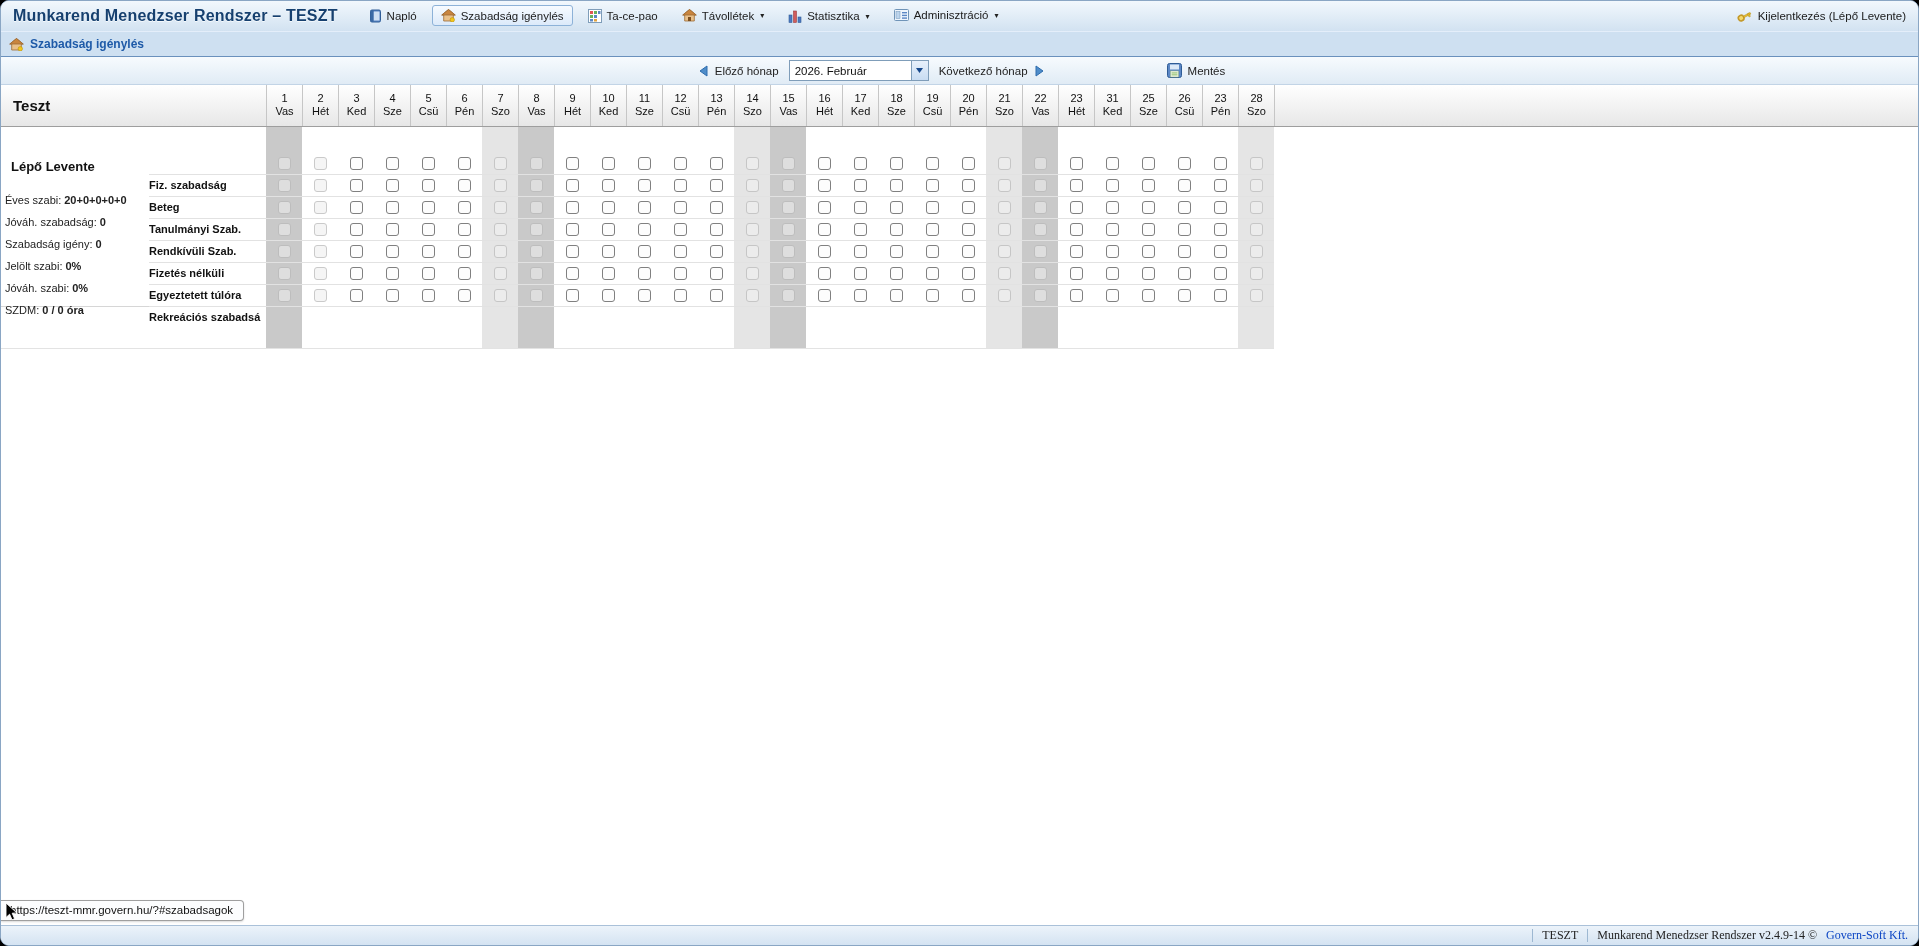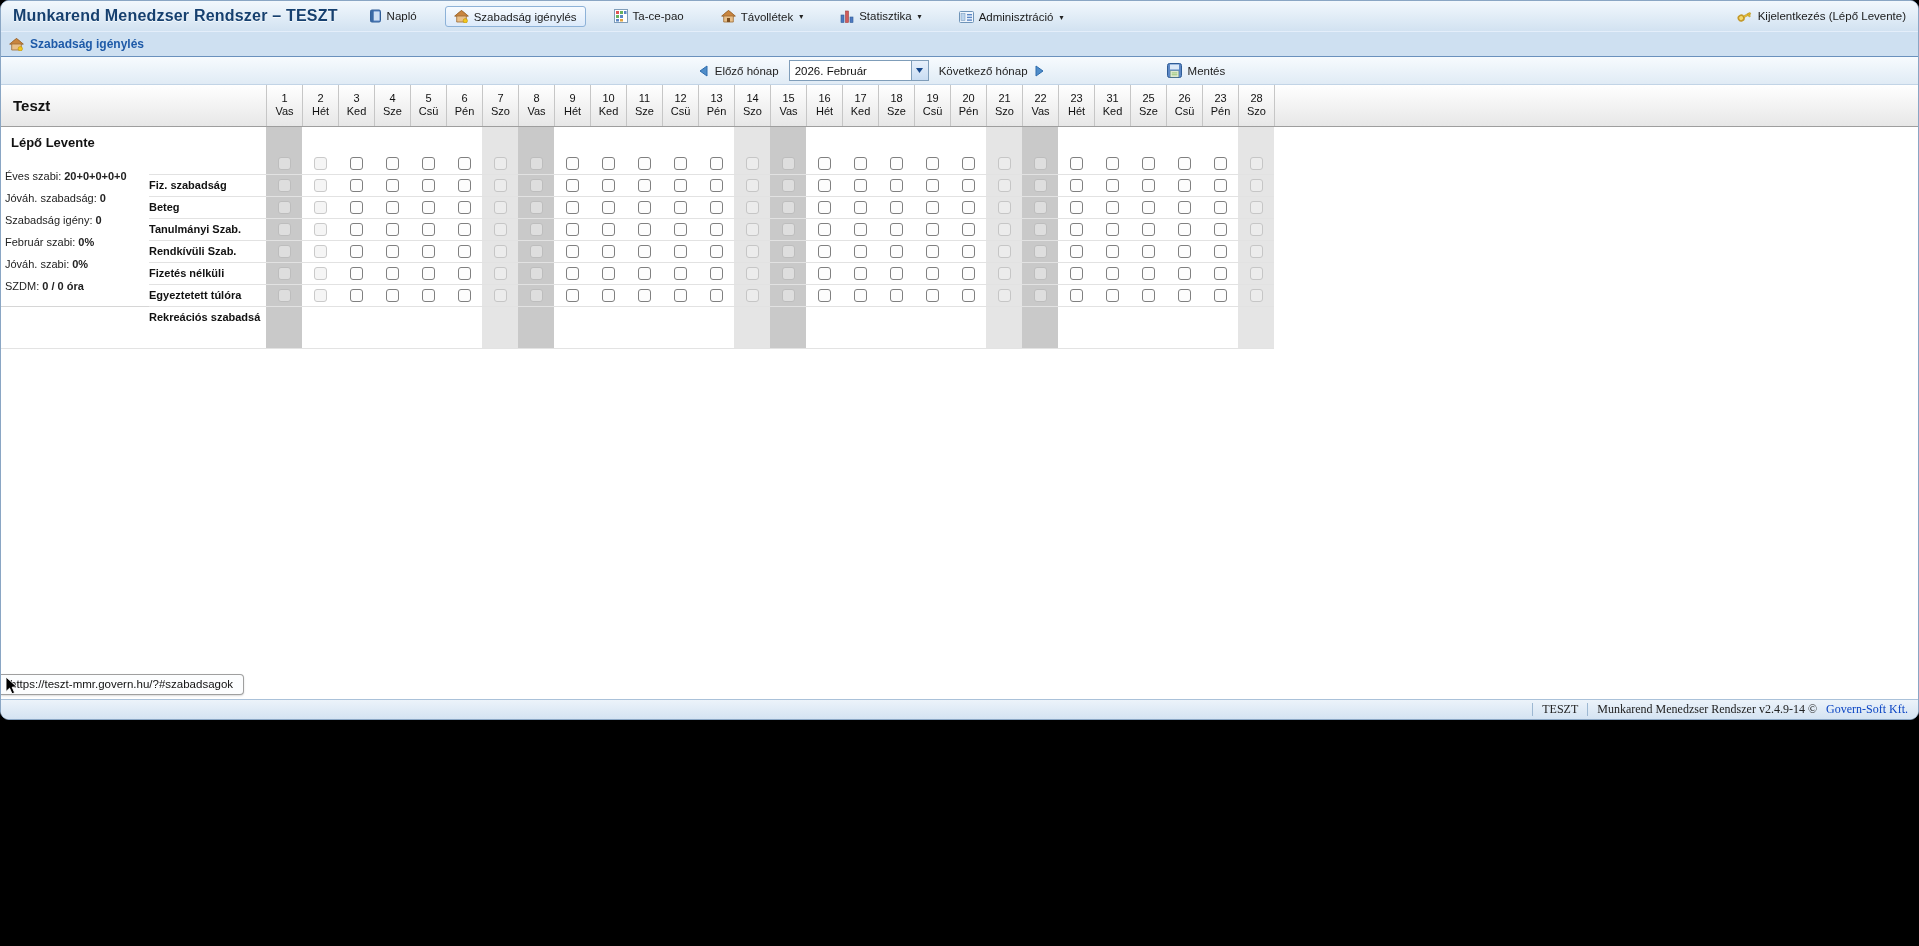--- a/index.html
+++ b/index.html
@@ -1,26 +1,26 @@
 <!DOCTYPE html>
 <html><head>
 <meta charset="utf-8">
 <style>
   * { margin:0; padding:0; box-sizing:border-box; }
   body { background:#000; font-family:"Liberation Sans", sans-serif; }
-  .window { position:relative; width:1919px; height:720px; background:#fff;
+  .window { position:relative; width:1919px; height:946px; background:#fff;
             border:1px solid #8aa6c4; border-radius:9px; overflow:hidden;
             display:flex; flex-direction:column; }
 
   
   .topbar { height:30px; flex:0 0 30px; background:linear-gradient(#f2f8fd,#d2e2f1);
             display:flex; align-items:center; padding:0 12px; }
   .app-title { font-size:16px; font-weight:bold; color:#16406f; letter-spacing:.2px;
                text-shadow:0 1px 0 rgba(255,255,255,.7); margin-right:22px; white-space:nowrap; }
-  .nav { display:flex; align-items:flex-end; gap:19px; }
+  .nav { display:flex; align-items:flex-start; gap:6px; }
   .nav-item { display:flex; align-items:center; gap:5px; padding:3px 8px; border:1px solid transparent;
               border-radius:3px; font-size:11.5px; color:#1b1b1b; cursor:default; white-space:nowrap; }
   .nav-item.selected { background:linear-gradient(#f7fbff,#dceafa); border-color:#8db2d8; }
   .nav-caret { font-size:8px; color:#222; margin-left:1px; }
   .logout { margin-left:auto; display:flex; align-items:center; gap:5px; font-size:11.5px; color:#1b1b1b; white-space:nowrap; }
   .icon { display:inline-flex; align-items:center; justify-content:center; }
 
   
   .breadcrumb { height:26px; flex:0 0 26px; background:#cee0f1; border-top:1px solid #e4eefa;
                 border-bottom:1px solid #6a91bd; display:flex; align-items:center; gap:6px; padding:0 8px; }
@@ -49,21 +49,21 @@
   .hdr-filler { flex:1; border-left:1px solid #c6c6c6; }
 
   .emp-block { position:relative; width:1273px; height:180px; border-bottom:1px solid #d6d6d6; }
   .emp-block2 { position:relative; width:1273px; height:42px; border-bottom:1px solid #e3e3e3; }
   .stripes { position:absolute; left:265px; top:0; bottom:0; width:1008px; }
   .stripe { position:absolute; top:0; bottom:0; width:36px; }
   .stripe.vas { background:#c9c9c9; }
   .stripe.szo { background:#e5e5e5; }
 
   .emp-info { position:absolute; left:0; top:0; width:148px; height:100%; }
-  .emp-name { padding:8px 0 0 10px; font-size:13px; font-weight:bold; color:#111; white-space:nowrap; }
+  .emp-name { padding:8px 0 0 10px; font-size:13px; font-weight:bold; color:#111; white-space:nowrap;margin-top:24px; }
   .emp-stats { margin-top:15px; padding-left:4px; font-size:11px; color:#222; }
   .stat { height:22px; line-height:22px; white-space:nowrap; }
   .stat b { margin-left:3px; }
 
   .rows { position:absolute; left:148px; top:26px; width:1125px; }
   .grid-row { display:flex; align-items:center; height:22px; border-bottom:1px solid #e2e2e2; }
   .type-label { width:117px; flex:0 0 117px; font-size:11px; font-weight:bold; color:#111;
                 white-space:nowrap; overflow:hidden;margin-top:43px; }
   .cb-cell { width:36px; flex:0 0 36px; display:flex; justify-content:center; }
   .cb { width:13px; height:13px; border-radius:3px; background:#fdfdfd; border:1px solid #808080; }
@@ -363,21 +363,21 @@
           <div class="stripe szo" style="left: 720px;"></div>
           <div class="stripe vas" style="left: 756px;"></div>
           <div class="stripe szo" style="left: 972px;"></div>
         </div>
       <div class="emp-info">
         <div class="emp-name">Lépő Levente</div>
         <div class="emp-stats">
           <div class="stat"><span>Éves szabi:</span><b>20+0+0+0+0</b></div>
           <div class="stat"><span>Jóváh. szabadság:</span><b>0</b></div>
           <div class="stat"><span>Szabadság igény:</span><b>0</b></div>
-          <div class="stat"><span>Február szabi:</span><b>0%</b></div>
+          <div class="stat"><span>Jelölt szabi:</span><b>0%</b></div>
           <div class="stat"><span>Jóváh. szabi:</span><b>0%</b></div>
           <div class="stat"><span>SZDM:</span><b>0 / 0 óra</b></div>
         </div>
       </div>
       <div class="rows" id="grid-rows">
           <div class="grid-row">
             <div class="type-label">Fiz. szabadság</div>
             <div class="cb-cell">
               <div class="cb dis-vas"></div>
             </div>

